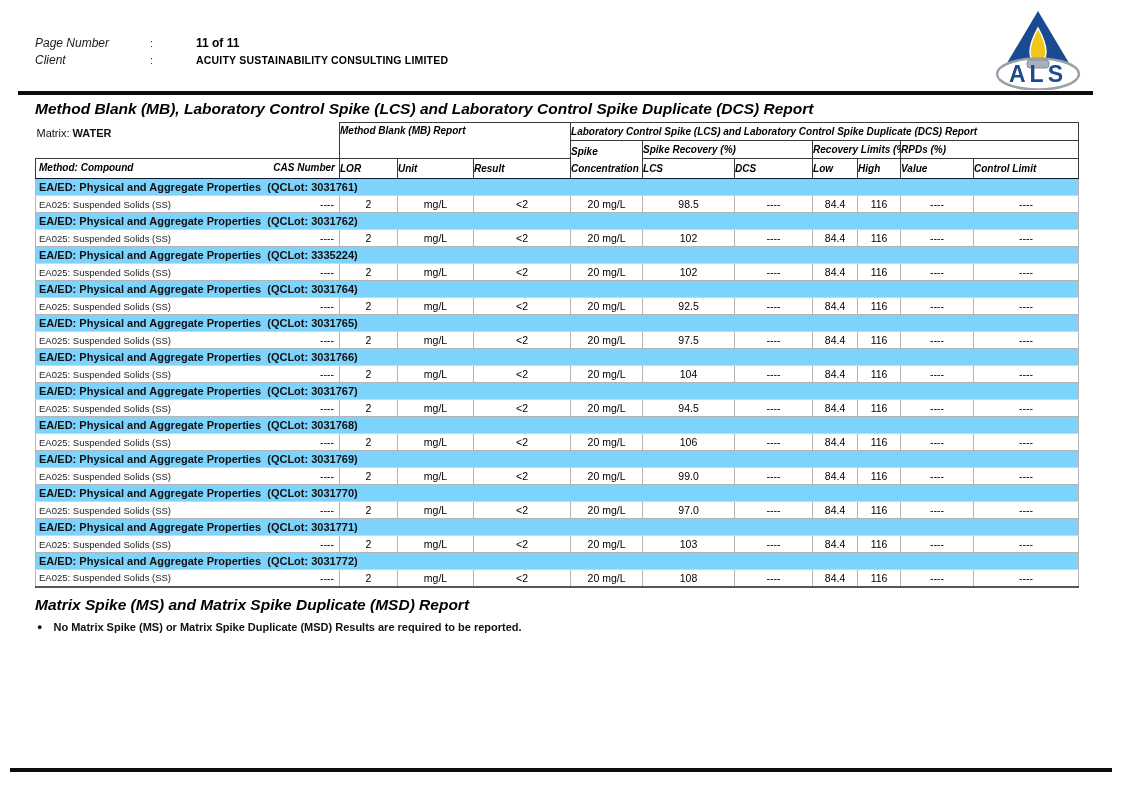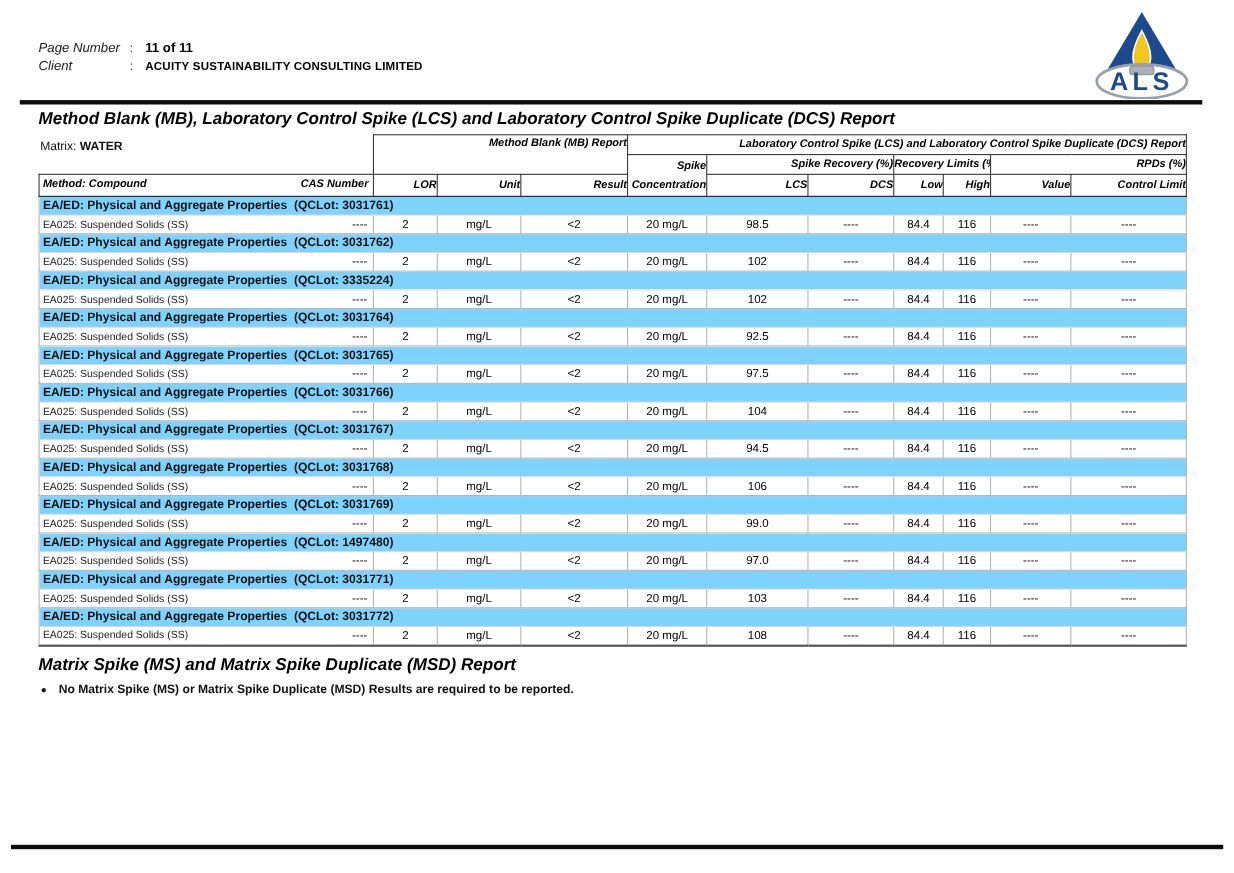--- a/index.html
+++ b/index.html
@@ -2,21 +2,21 @@
 <html><head>
 <meta charset="utf-8">
 <style>
   * { margin:0; padding:0; box-sizing:border-box; }
   html,body { background:#ffffff; }
   body { font-family:"Liberation Sans", sans-serif; color:#111; }
   .page { position:relative; width:1122px; height:794px; background:#fff; overflow:hidden; }
 
   
   .rpt-header { position:absolute; left:35px; top:36px; width:700px; }
-  .hdr-row { display:flex; align-items:baseline; height:17px; }
+  .hdr-row { display:flex; align-items:baseline; height:17px;gap:32px; }
   .hdr-label { width:83px; font-style:italic; font-size:12px; color:#1a1a1a; }
   .hdr-colon { width:14px; font-size:11px; color:#333; }
   .hdr-value { font-weight:bold; font-size:12px; color:#000; }
   .hdr-value.small { font-size:10.5px; letter-spacing:0.2px; }
 
   .logo { position:absolute; right:37px; top:8px; }
 
   .rule-top { position:absolute; left:18px; top:91px; width:1075px; height:4px; background:#0d0d0d; }
   .rule-bottom { position:absolute; left:10px; top:768px; width:1102px; height:4px; background:#0d0d0d; }
 
@@ -27,21 +27,21 @@
   .bullet-line { position:absolute; left:37px; top:621px; display:flex; align-items:center; }
   .bullet-dot { font-size:9px; margin-right:11px; line-height:1; }
   .bullet-text { font-size:11px; font-weight:bold; }
 
   
   .qc-table-wrap { position:absolute; left:35px; top:122px; }
   table.qc { border-collapse:collapse; table-layout:fixed; width:1043px; font-size:10.5px; }
   table.qc td { overflow:hidden; white-space:nowrap; }
 
   
-  .hcell { border:1px solid #3a3a3a; font-weight:bold; font-style:italic; text-align:right; font-size:10px; color:#000; }
+  .hcell { border:1px solid #3a3a3a; font-weight:bold; font-style:italic; text-align:left; font-size:10px; color:#000; }
   .h-rowA td { height:18px; }
   .h-rowB td { height:18px; }
   .h-rowC td { height:20px; }
   .noborder { border:none; background:#fff; }
   .mb-span { vertical-align:top; padding-top:2px; font-size:10px; }
   .spike-conc { line-height:17px; }
   .h-rowC .hcell, .spike-conc { border-bottom:1px solid #0f172a; }
   .mc-cell { display:flex; justify-content:space-between; align-items:flex-end; padding:0 4px 2px 3px; }
   .mc-cell span { font-weight:bold; font-style:italic; font-size:10px; }
 
@@ -333,21 +333,21 @@
             <td>&lt;2</td>
             <td>20 mg/L</td>
             <td>99.0</td>
             <td>----</td>
             <td>84.4</td>
             <td>116</td>
             <td>----</td>
             <td>----</td>
           </tr>
           <tr class="group-row">
-            <td colspan="11">EA/ED: Physical and Aggregate Properties  (QCLot: 1497480)</td>
+            <td colspan="11">EA/ED: Physical and Aggregate Properties  (QCLot: 3031770)</td>
           </tr>
           <tr class="data-row">
             <td class="compound-cell">
               <div class="cc-flex">
                 <span class="cc-name">EA025: Suspended Solids (SS)</span>
                 <span class="cc-cas">----</span>
               </div>
             </td>
             <td>2</td>
             <td>mg/L</td>

